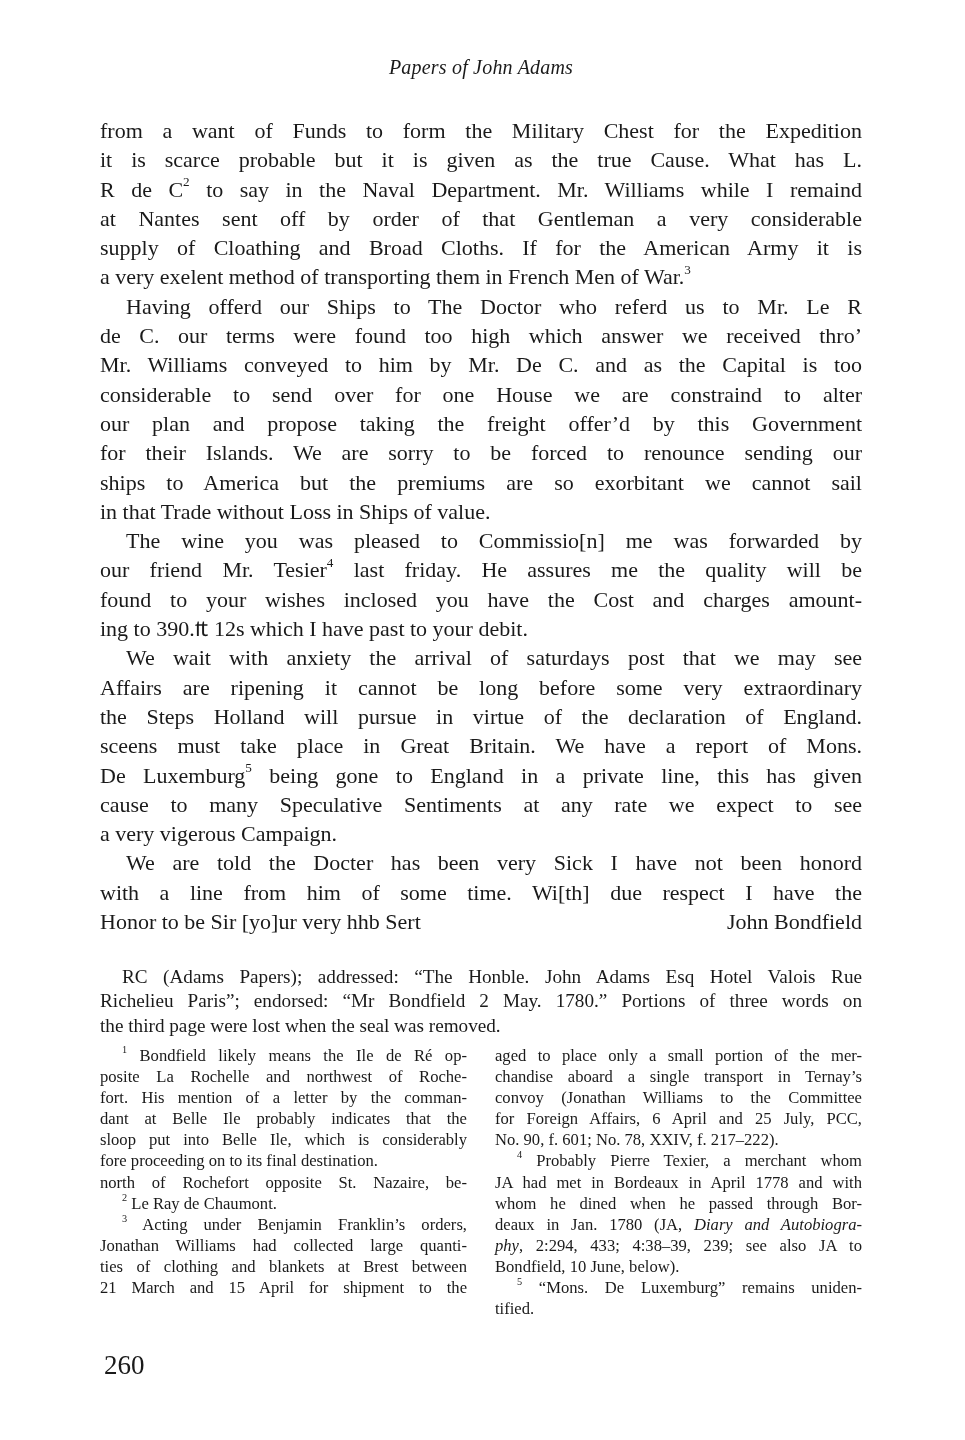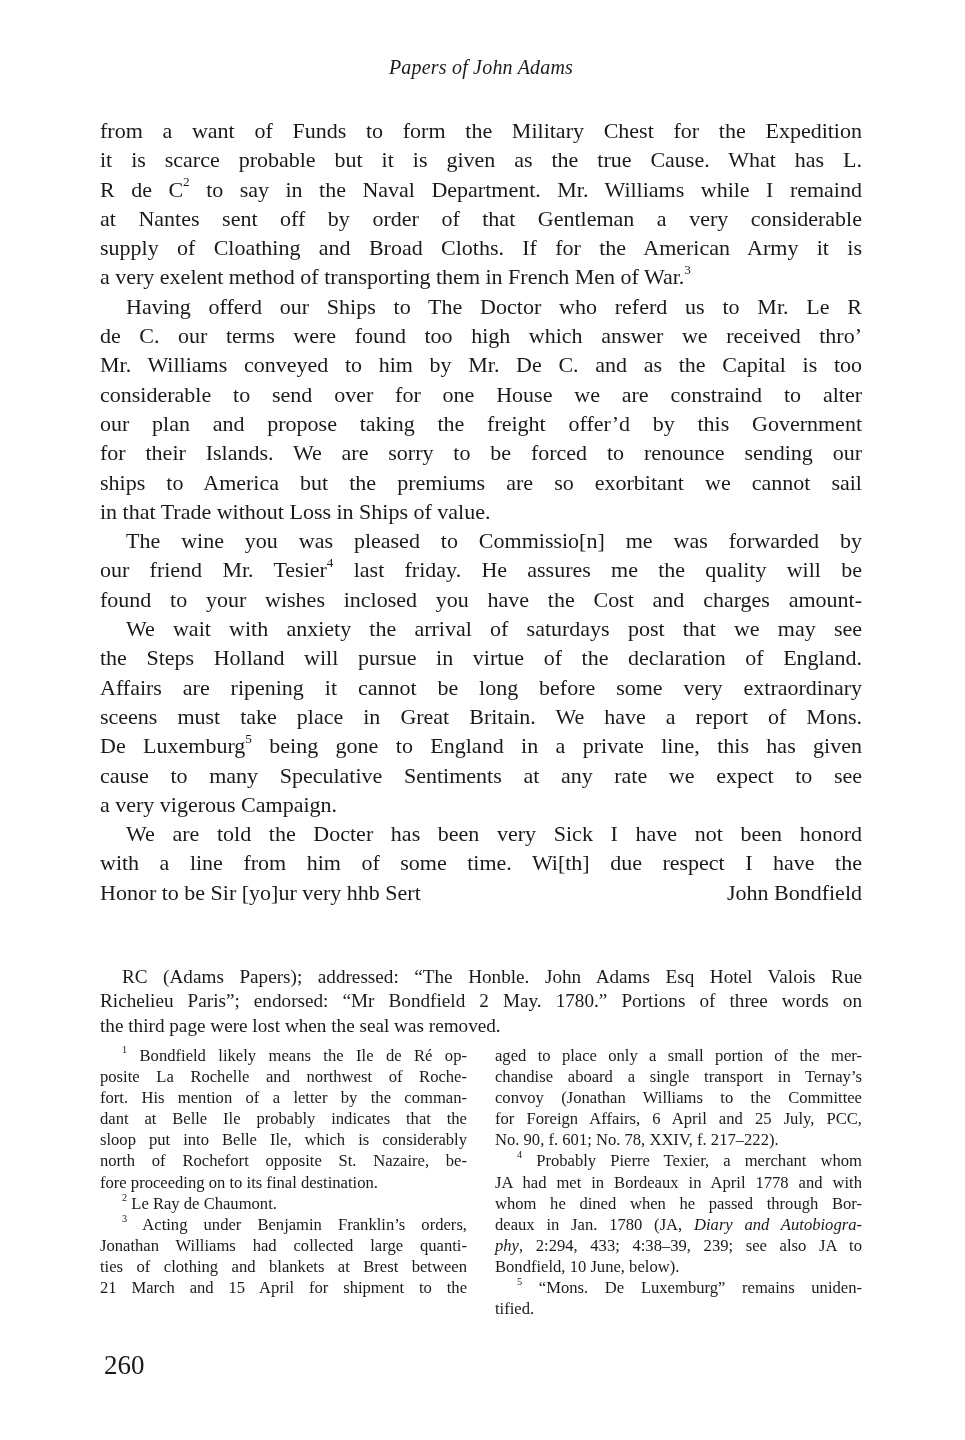--- a/index.html
+++ b/index.html
@@ -128,26 +128,27 @@
       <span class="line">our plan and propose taking the freight offer’d by this Government</span>
       <span class="line">for their Islands. We are sorry to be forced to renounce sending our</span>
       <span class="line">ships to America but the premiums are so exorbitant we cannot sail</span>
       <span class="line last">in that Trade without Loss in Ships of value.</span>
     </p>
 
     <p>
       <span class="line ind">The wine you was pleased to Commissio[n] me was forwarded by</span>
       <span class="line"><span>our friend Mr. Tesier</span><sup>4</sup><span> last friday. He assures me the quality will be</span></span>
       <span class="line">found to your wishes inclosed you have the Cost and charges amount-</span>
+      <span class="line last">ing to 390.₶ 12s which I have past to your debit.</span>
     </p>
 
     <p>
       <span class="line ind">We wait with anxiety the arrival of saturdays post that we may see</span>
+      <span class="line">Affairs are ripening it cannot be long before some very extraordinary</span>
       <span class="line">the Steps Holland will pursue in virtue of the declaration of England.</span>
-      <span class="line">Affairs are ripening it cannot be long before some very extraordinary</span>
       <span class="line">sceens must take place in Great Britain. We have a report of Mons.</span>
       <span class="line"><span>De Luxemburg</span><sup>5</sup><span> being gone to England in a private line, this has given</span></span>
       <span class="line">cause to many Speculative Sentiments at any rate we expect to see</span>
       <span class="line last">a very vigerous Campaign.</span>
     </p>
 
     <p>
       <span class="line ind">We are told the Docter has been very Sick I have not been honord</span>
       <span class="line">with a line from him of some time. Wi[th] due respect I have the</span>
       <span class="closing-line">
@@ -163,22 +164,22 @@
     <span class="line last">the third page were lost when the seal was removed.</span>
   </div>
 
   <div class="footnotes">
     <div class="fn-col">
       <span class="line ind"><sup>1</sup><span> Bondfield likely means the Ile de Ré op-</span></span>
       <span class="line">posite La Rochelle and northwest of Roche-</span>
       <span class="line">fort. His mention of a letter by the comman-</span>
       <span class="line">dant at Belle Ile probably indicates that the</span>
       <span class="line">sloop put into Belle Ile, which is considerably</span>
+      <span class="line last">fore proceeding on to its final destination.</span>
       <span class="line">north of Rochefort opposite St. Nazaire, be-</span>
-      <span class="line last">fore proceeding on to its final destination.</span>
       <span class="line last ind"><sup>2</sup><span> Le Ray de Chaumont.</span></span>
       <span class="line ind"><sup>3</sup><span> Acting under Benjamin Franklin’s orders,</span></span>
       <span class="line">Jonathan Williams had collected large quanti-</span>
       <span class="line">ties of clothing and blankets at Brest between</span>
       <span class="line">21 March and 15 April for shipment to the</span>
     </div>
     <div class="fn-col">
       <span class="line">aged to place only a small portion of the mer-</span>
       <span class="line">chandise aboard a single transport in Ternay’s</span>
       <span class="line">convoy (Jonathan Williams to the Committee</span>

